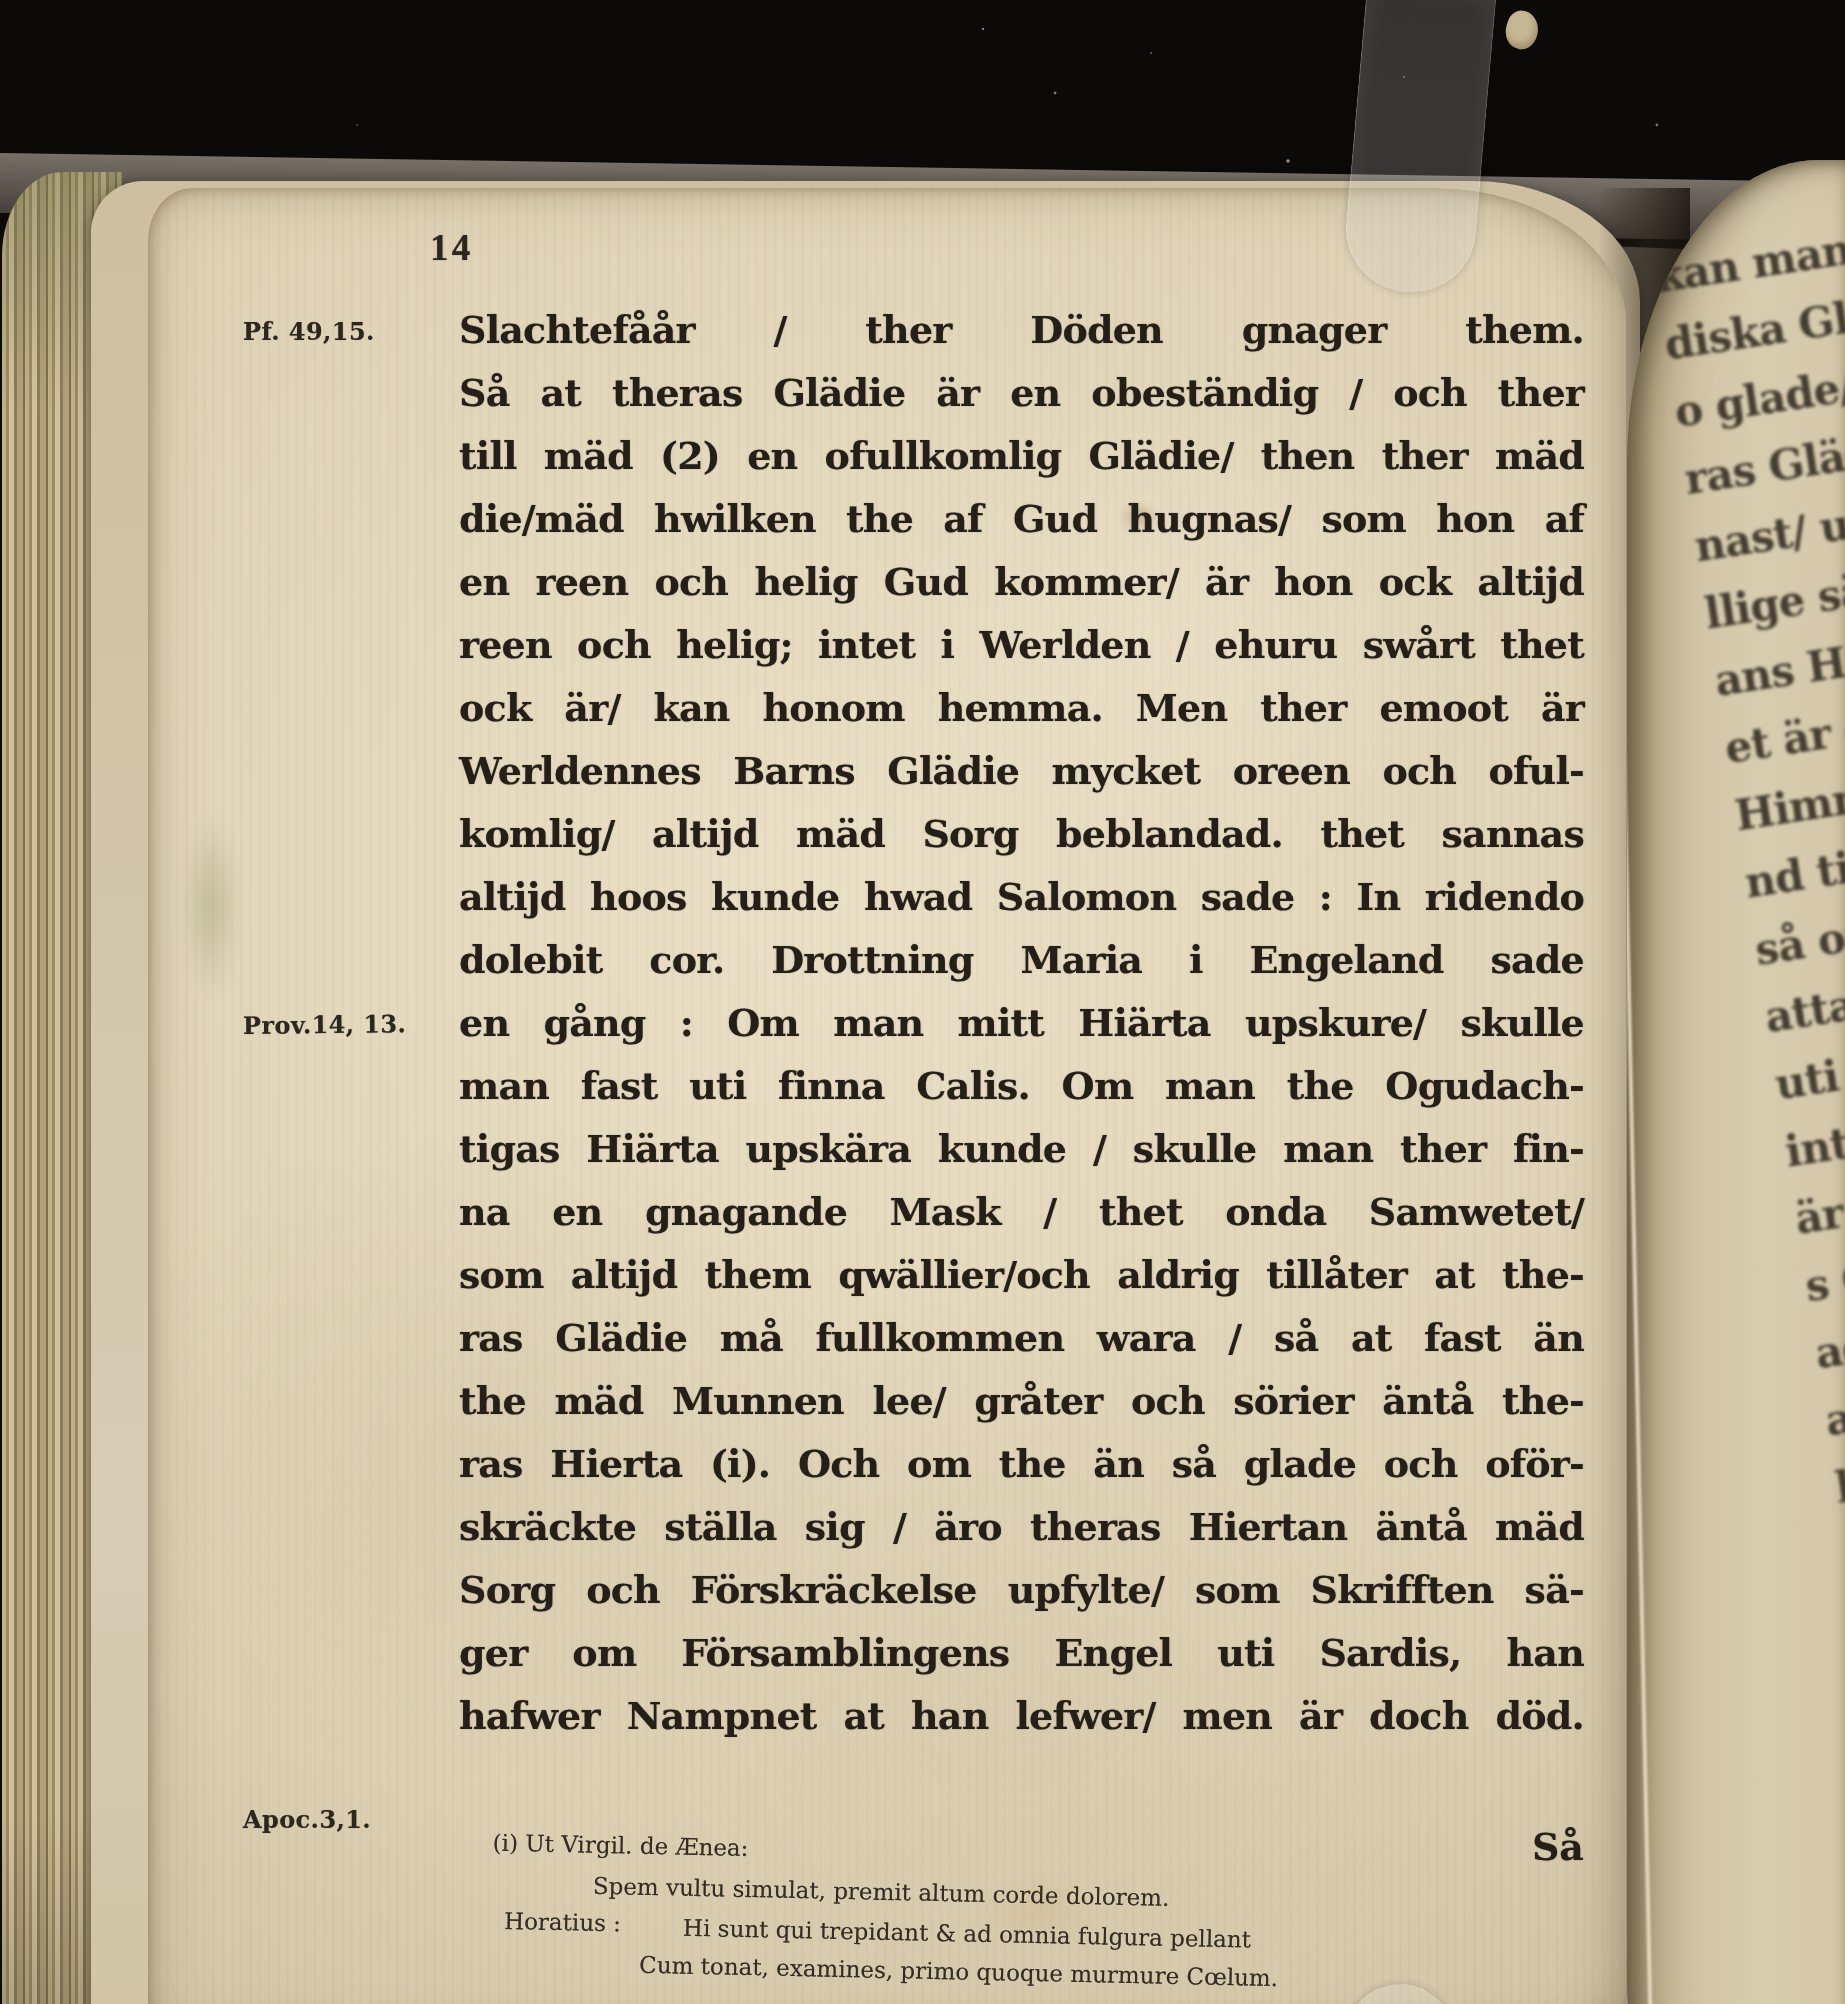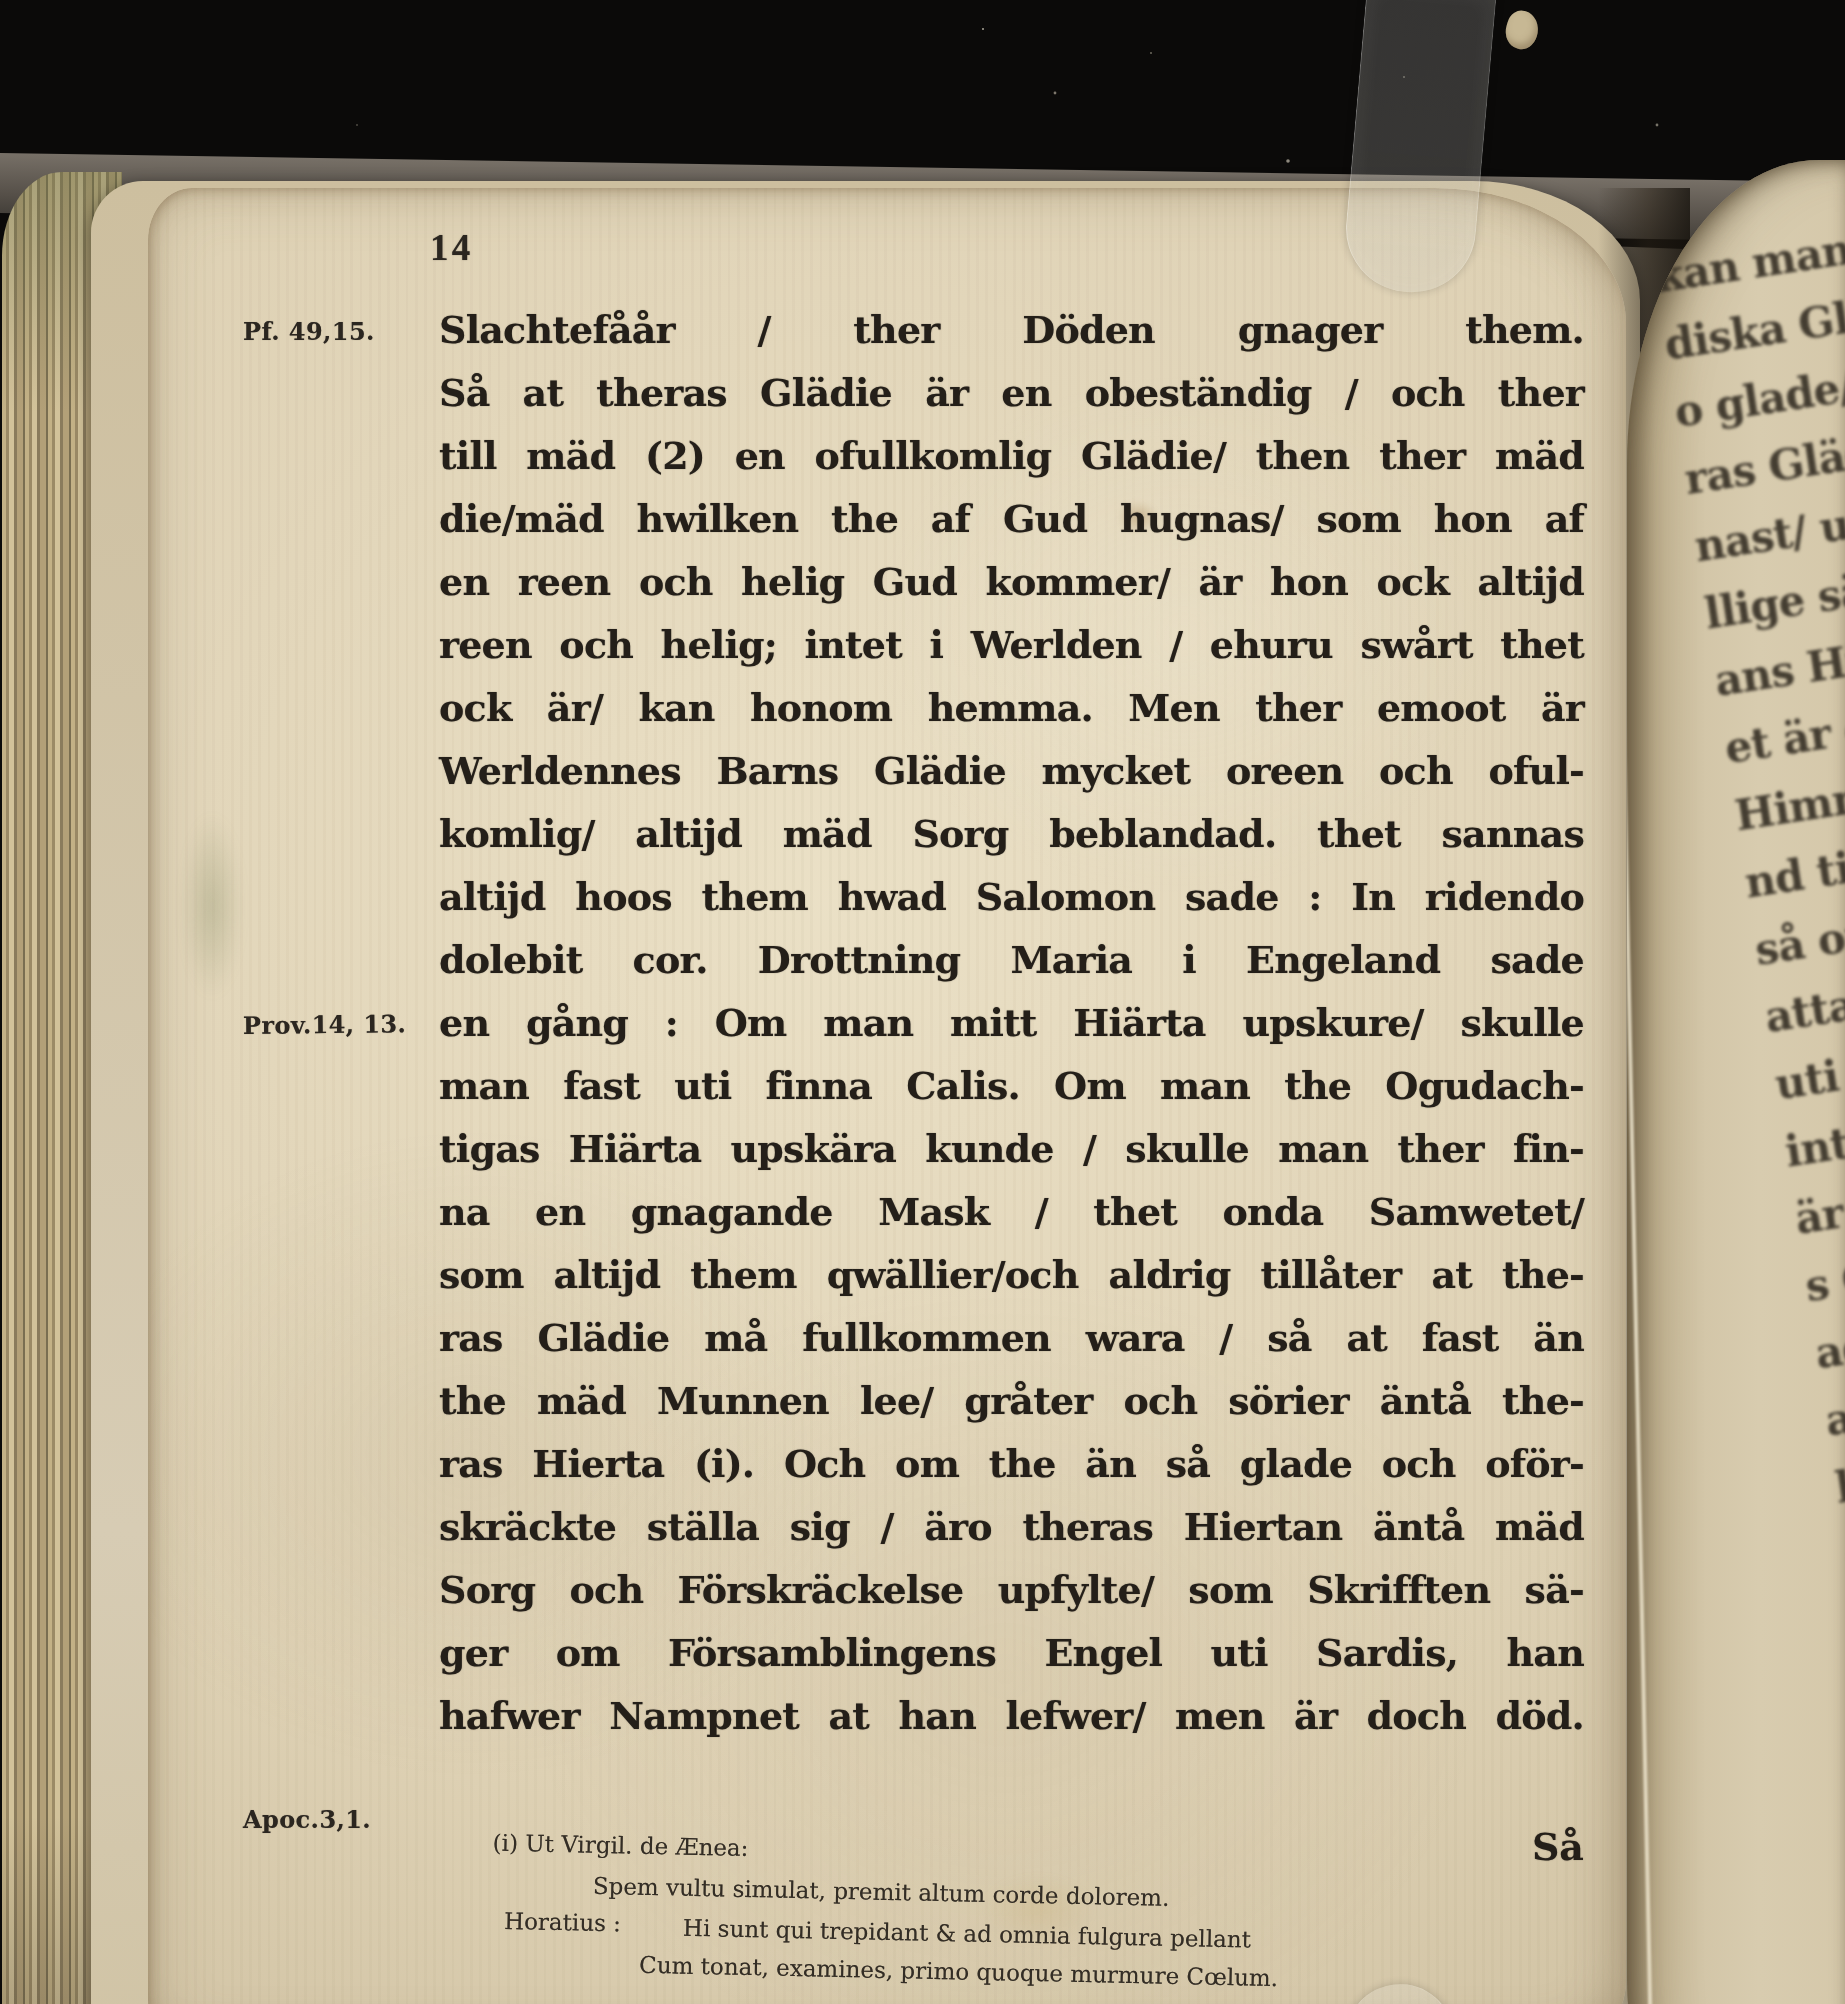--- a/index.html
+++ b/index.html
@@ -55,21 +55,21 @@
     background:radial-gradient(closest-side,rgba(190,160,95,.2),rgba(190,160,95,0));filter:blur(4.8px);}
   
   .page-number{position:absolute;left:282px;top:38px;font-size:37px;font-weight:700;
     letter-spacing:3.2px;color:#2b2620;text-shadow:0 0 1.2px rgba(43,38,32,.55);font-family:Liberation Serif, serif;}
   .margin-note{position:absolute;left:95px;width:188px;font-size:24px;font-weight:700;
     color:#2b2620;letter-spacing:0.4px;white-space:nowrap;text-shadow:0 0 0.8px rgba(43,38,32,.5);}
   .mn1{top:129px;} .mn2{top:822px;transform:rotate(-.6deg);} .mn3{top:1617px;}
   .body-lines{position:absolute;left:291px;top:110px;width:1145px;}
   .body-line{height:63px;line-height:63px;font-size:38px;font-weight:700;color:#241f19;
     letter-spacing:-0.8px;word-spacing:0.8px;white-space:nowrap;
-    text-align:justify;text-align-last:justify;text-shadow:0 0 1.2px rgba(36,31,25,.45);}
+    text-align:justify;text-align-last:justify;text-shadow:0 0 1.2px rgba(36,31,25,.45);margin-left:20px;}
   .catchword{position:absolute;left:291px;top:1636px;width:1145px;text-align:right;
     font-size:38px;font-weight:700;color:#241f19;text-shadow:0 0 1.2px rgba(36,31,25,.45);}
   .footnotes{position:absolute;left:0;top:0;width:1444px;transform:rotate(1.2deg);
     transform-origin:361px 1644px;color:#332d25;}
   .fn{position:absolute;font-size:23px;white-space:nowrap;text-shadow:0 0 0.4px rgba(51,45,37,.5);}
   .fn1{left:345px;top:1642px;}
   .fn2{left:446px;top:1683px;}
   .fn3l{left:358px;top:1720px;}
   .fn3t{left:537px;top:1723px;}
   .fn4{left:494px;top:1761px;}
@@ -125,21 +125,21 @@
   <div class="body-lines">
       <div class="body-line">Slachtefåår / ther Döden gnager them.</div>
       <div class="body-line">Så at theras Glädie är en obeständig / och ther</div>
       <div class="body-line">till mäd (2) en ofullkomlig Glädie/ then ther mäd</div>
       <div class="body-line">die/mäd hwilken the af Gud hugnas/ som hon af</div>
       <div class="body-line">en reen och helig Gud kommer/ är hon ock altijd</div>
       <div class="body-line">reen och helig; intet i Werlden / ehuru swårt thet</div>
       <div class="body-line">ock är/ kan honom hemma. Men ther emoot är</div>
       <div class="body-line">Werldennes Barns Glädie mycket oreen och oful-</div>
       <div class="body-line">komlig/ altijd mäd Sorg beblandad. thet sannas</div>
-      <div class="body-line">altijd hoos them hwad Salomon sade : In ridendo</div>
+      <div class="body-line">altijd hoos kunde hwad Salomon sade : In ridendo</div>
       <div class="body-line">dolebit cor. Drottning Maria i Engeland sade</div>
       <div class="body-line">en gång : Om man mitt Hiärta upskure/ skulle</div>
       <div class="body-line">man fast uti finna Calis. Om man the Ogudach-</div>
       <div class="body-line">tigas Hiärta upskära kunde / skulle man ther fin-</div>
       <div class="body-line">na en gnagande Mask / thet onda Samwetet/</div>
       <div class="body-line">som altijd them qwällier/och aldrig tillåter at the-</div>
       <div class="body-line">ras Glädie må fullkommen wara / så at fast än</div>
       <div class="body-line">the mäd Munnen lee/ gråter och sörier äntå the-</div>
       <div class="body-line">ras Hierta (i). Och om the än så glade och oför-</div>
       <div class="body-line">skräckte ställa sig / äro theras Hiertan äntå mäd</div>

